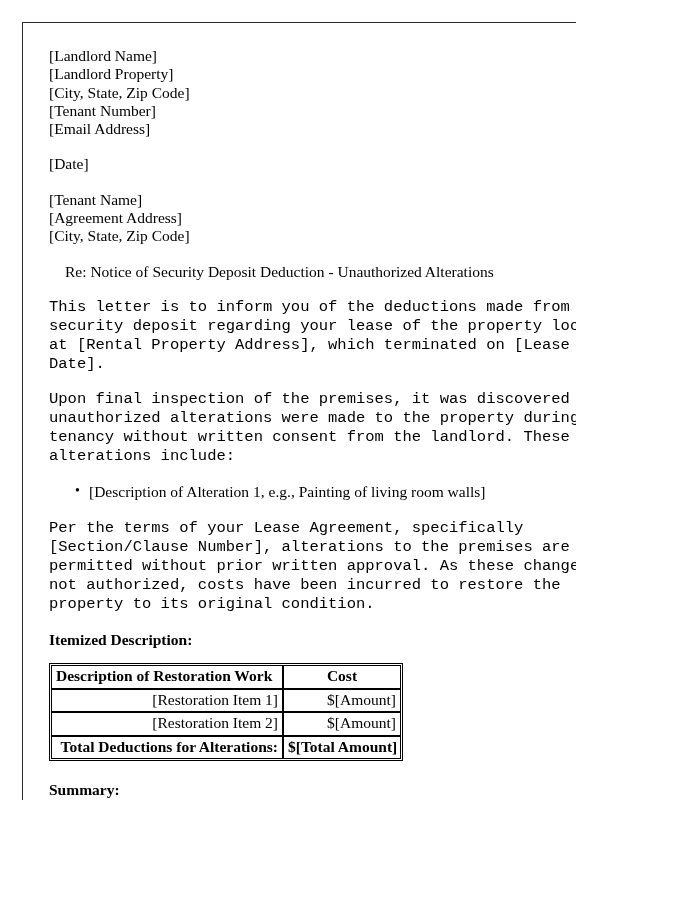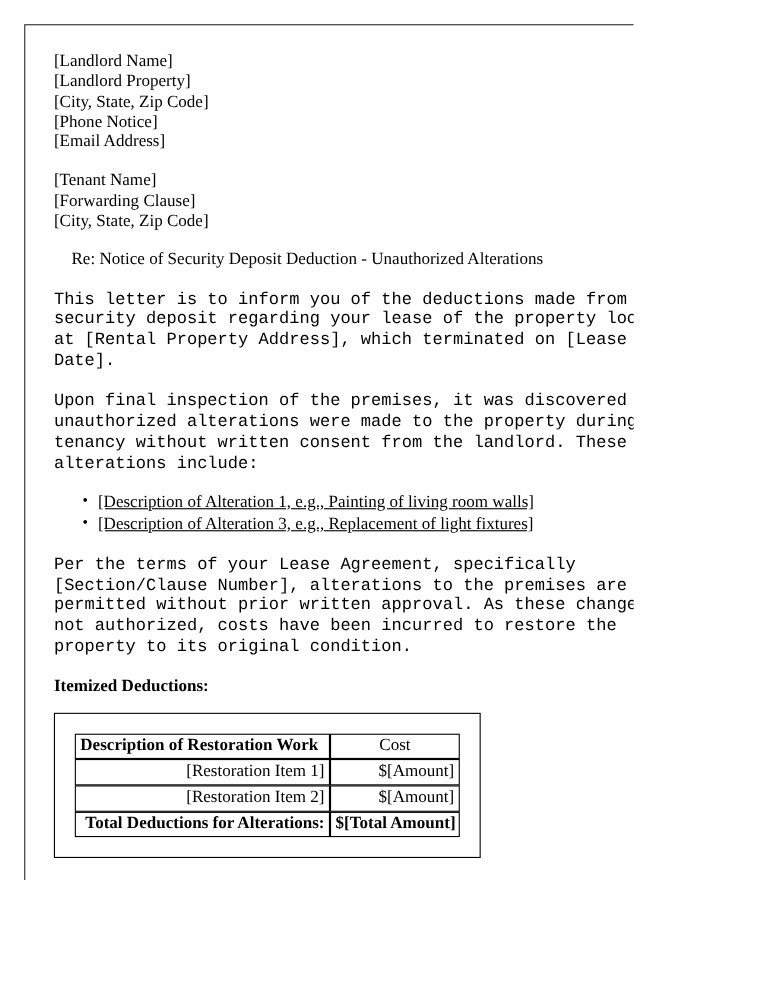--- a/index.html
+++ b/index.html
@@ -74,21 +74,20 @@
   ul.alteration-list {
     margin: 0 0 17px 0;
     padding: 0 0 0 40px;
     list-style: none;
   }
   ul.alteration-list li {
     position: relative;
     margin: 0 0 1px 0;
     line-height: 1.22;
     padding-left: 0;
-    text-decoration: underline;
   }
   ul.alteration-list li::before {
     content: "\2022";
     position: absolute;
     left: -14px;
     top: -1px;
     font-size: 14px;
   }
 
   h3.section-heading {
@@ -98,21 +97,21 @@
     padding: 0;
     line-height: 1.2;
   }
 
   
   table.deductions-table {
     border-collapse: separate;
     border-spacing: 0;
     border: 1px solid #000000;
     margin: 0 0 20px 0;
-    padding: 18px;
+    padding: 1px;
     table-layout: fixed;
     width: 352px;
     font-size: 15.5px;
   }
   table.deductions-table td,
   table.deductions-table th {
     border: 1px solid #000000;
     padding: 1px 4px 2px 4px;
     line-height: 1.2;
     vertical-align: top;
@@ -122,64 +121,64 @@
     overflow: hidden;
   }
   table.deductions-table col.col-desc { width: 232px; }
   table.deductions-table col.col-cost { width: 118px; }
 
   table.deductions-table th.th-desc {
     font-weight: bold;
     text-align: left;
   }
   table.deductions-table th.th-cost {
-    font-weight: normal;
+    font-weight: bold;
     text-align: center;
   }
   table.deductions-table tr.total-row td {
     font-weight: bold;
   }
 </style>
 </head>
 <body>
 
 <div class="page-viewport">
   <div class="page">
     <div class="doc-body">
 
       <div class="addr-block">
         <div class="addr-line">[Landlord Name]</div>
         <div class="addr-line">[Landlord Property]</div>
         <div class="addr-line">[City, State, Zip Code]</div>
-        <div class="addr-line">[Phone Notice]</div>
+        <div class="addr-line">[Tenant Number]</div>
         <div class="addr-line">[Email Address]</div>
       </div>
 
+      <div class="date-line">[Date]</div>
 
       <div class="addr-block">
         <div class="addr-line">[Tenant Name]</div>
-        <div class="addr-line">[Forwarding Clause]</div>
+        <div class="addr-line">[Agreement Address]</div>
         <div class="addr-line">[City, State, Zip Code]</div>
       </div>
 
       <div class="subject-line">Re: Notice of Security Deposit Deduction - Unauthorized Alterations</div>
 
 
       <p class="para">This letter is to inform you of the deductions made from your security deposit regarding your lease of the property located at [Rental Property Address], which terminated on [Lease End Date].</p>
 
       <p class="para">Upon final inspection of the premises, it was discovered that unauthorized alterations were made to the property during your tenancy without written consent from the landlord. These alterations include:</p>
 
       <ul class="alteration-list">
         <li>[Description of Alteration 1, e.g., Painting of living room walls]</li>
-        <li>[Description of Alteration 3, e.g., Replacement of light fixtures]</li>
       </ul>
 
       <p class="para">Per the terms of your Lease Agreement, specifically [Section/Clause Number], alterations to the premises are not permitted without prior written approval. As these changes were not authorized, costs have been incurred to restore the property to its original condition.</p>
 
-      <h3 class="section-heading">Itemized Deductions:</h3>
+      <h3 class="section-heading">Itemized Description:</h3>
 
       <table class="deductions-table">
         <colgroup>
           <col class="col-desc">
           <col class="col-cost">
         </colgroup>
         <thead>
           <tr>
             <th class="th-desc">Description of Restoration Work</th>
             <th class="th-cost">Cost</th>

